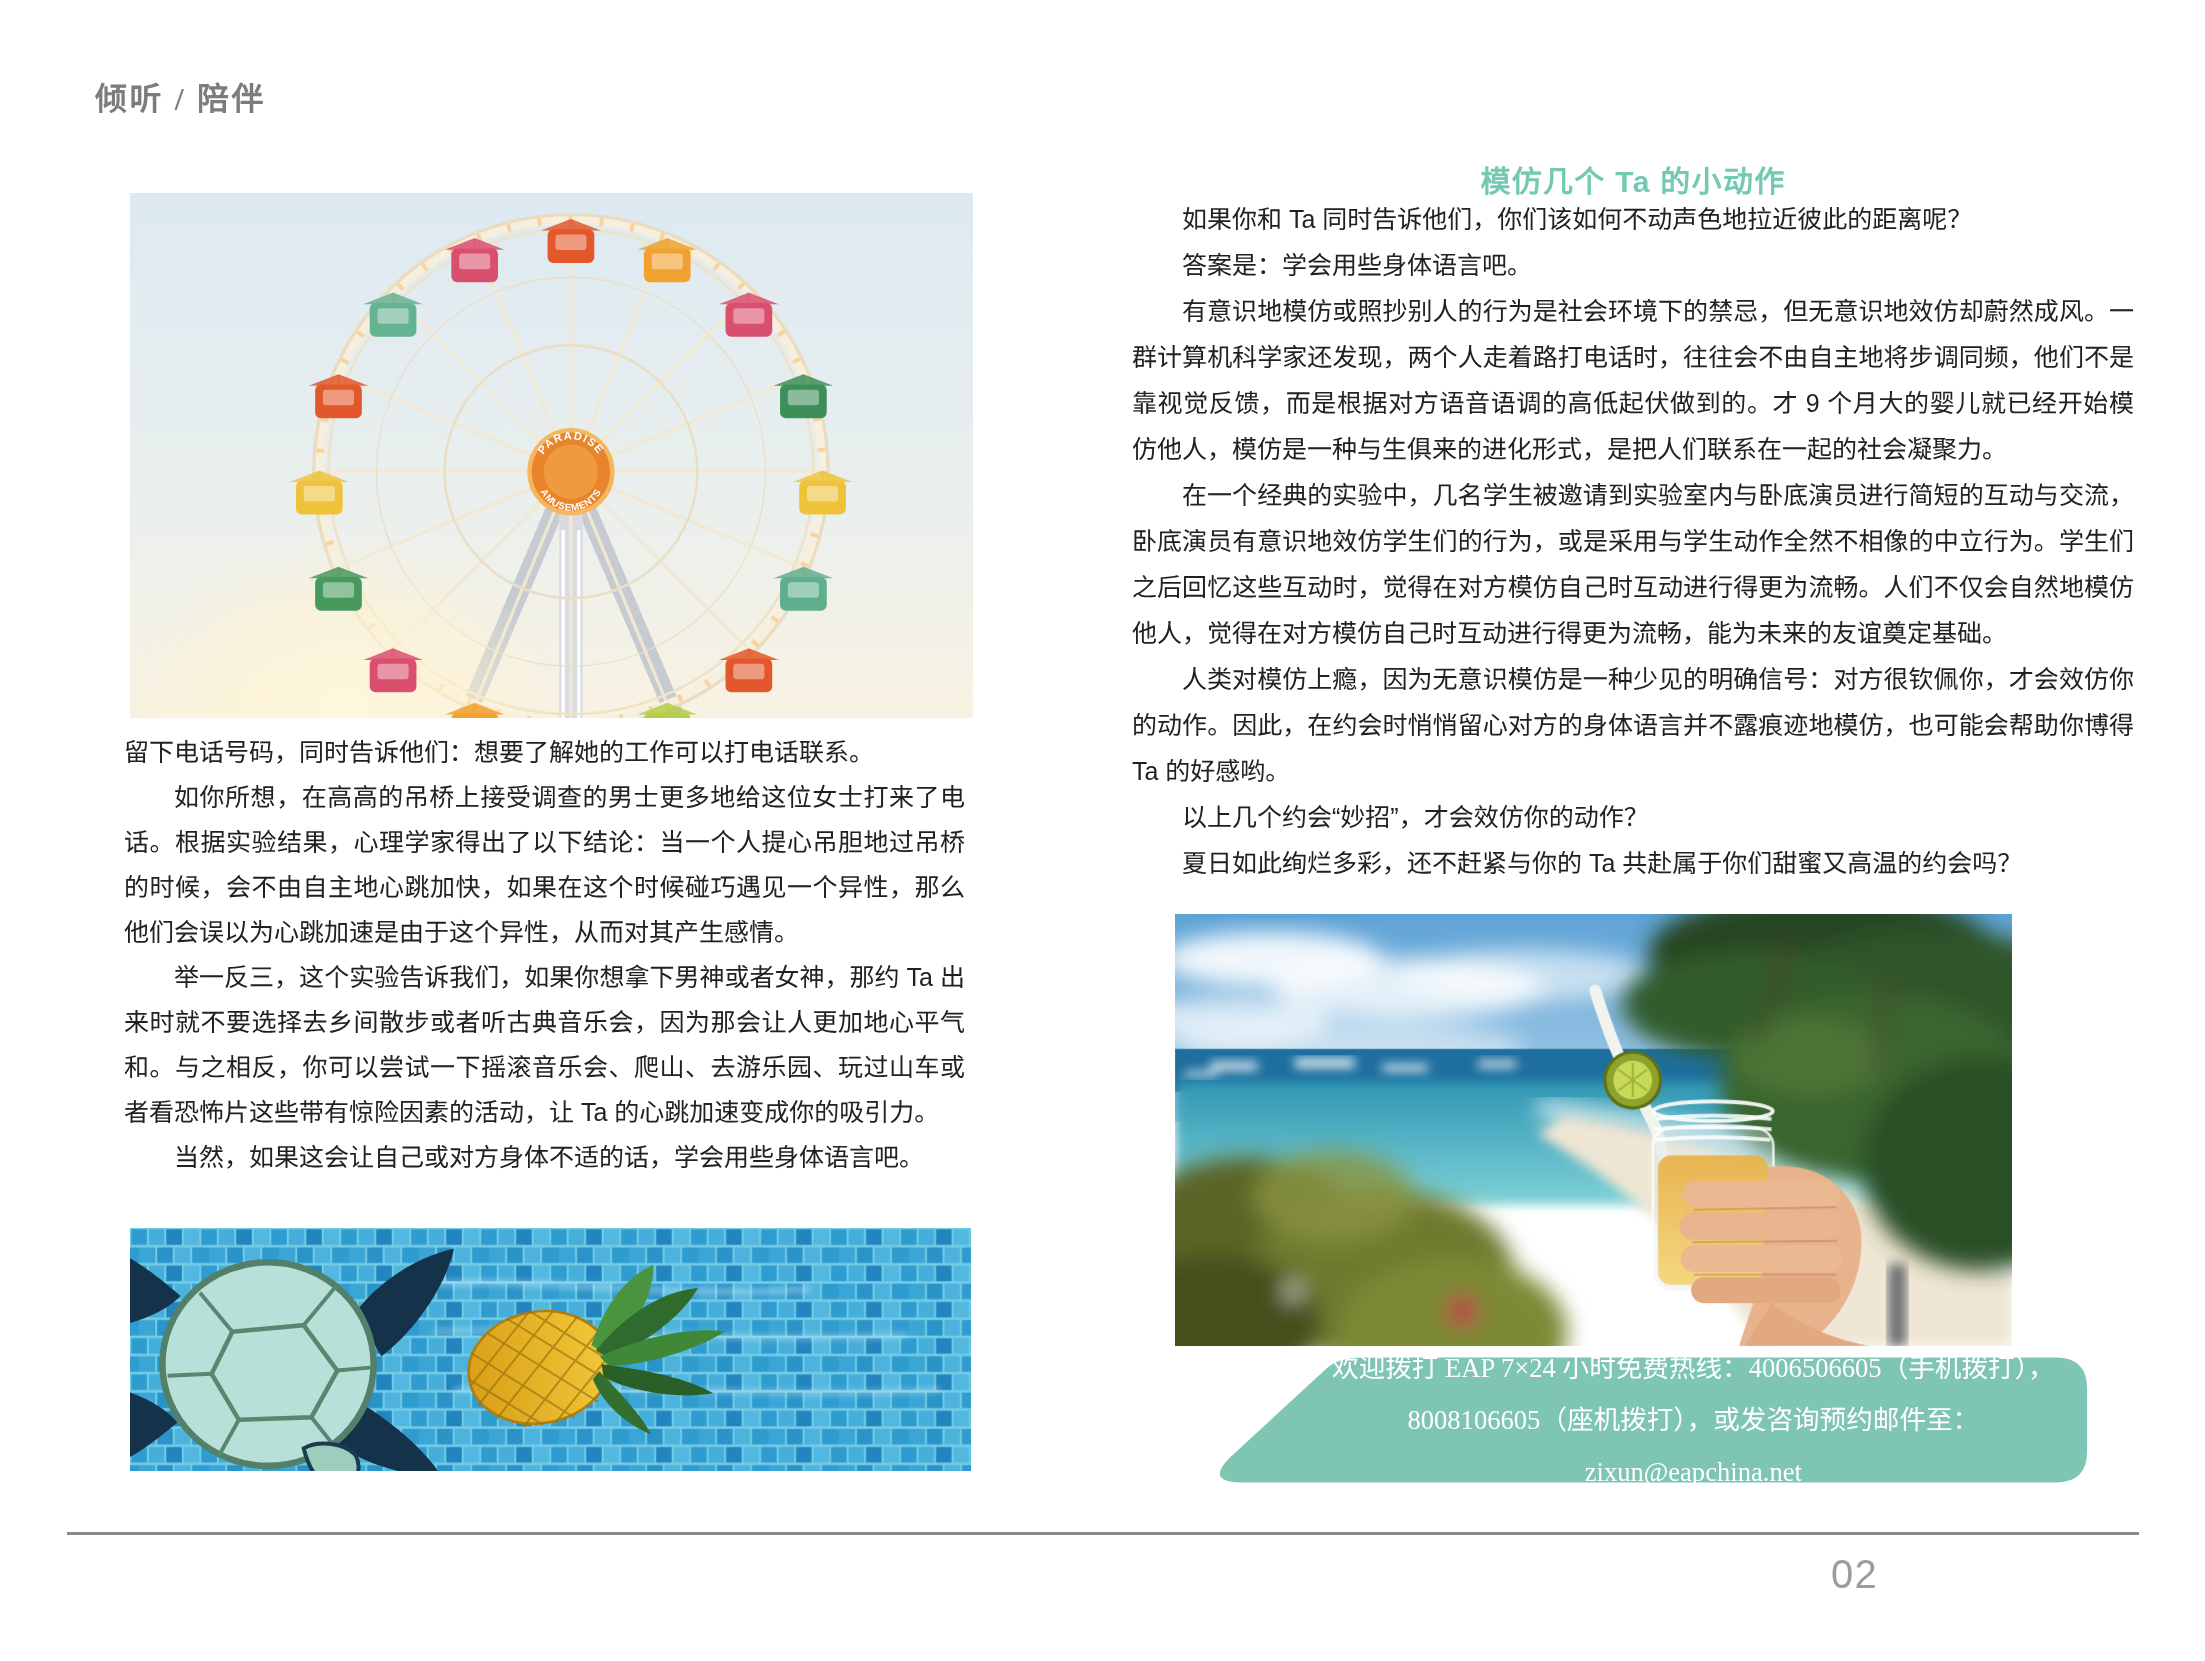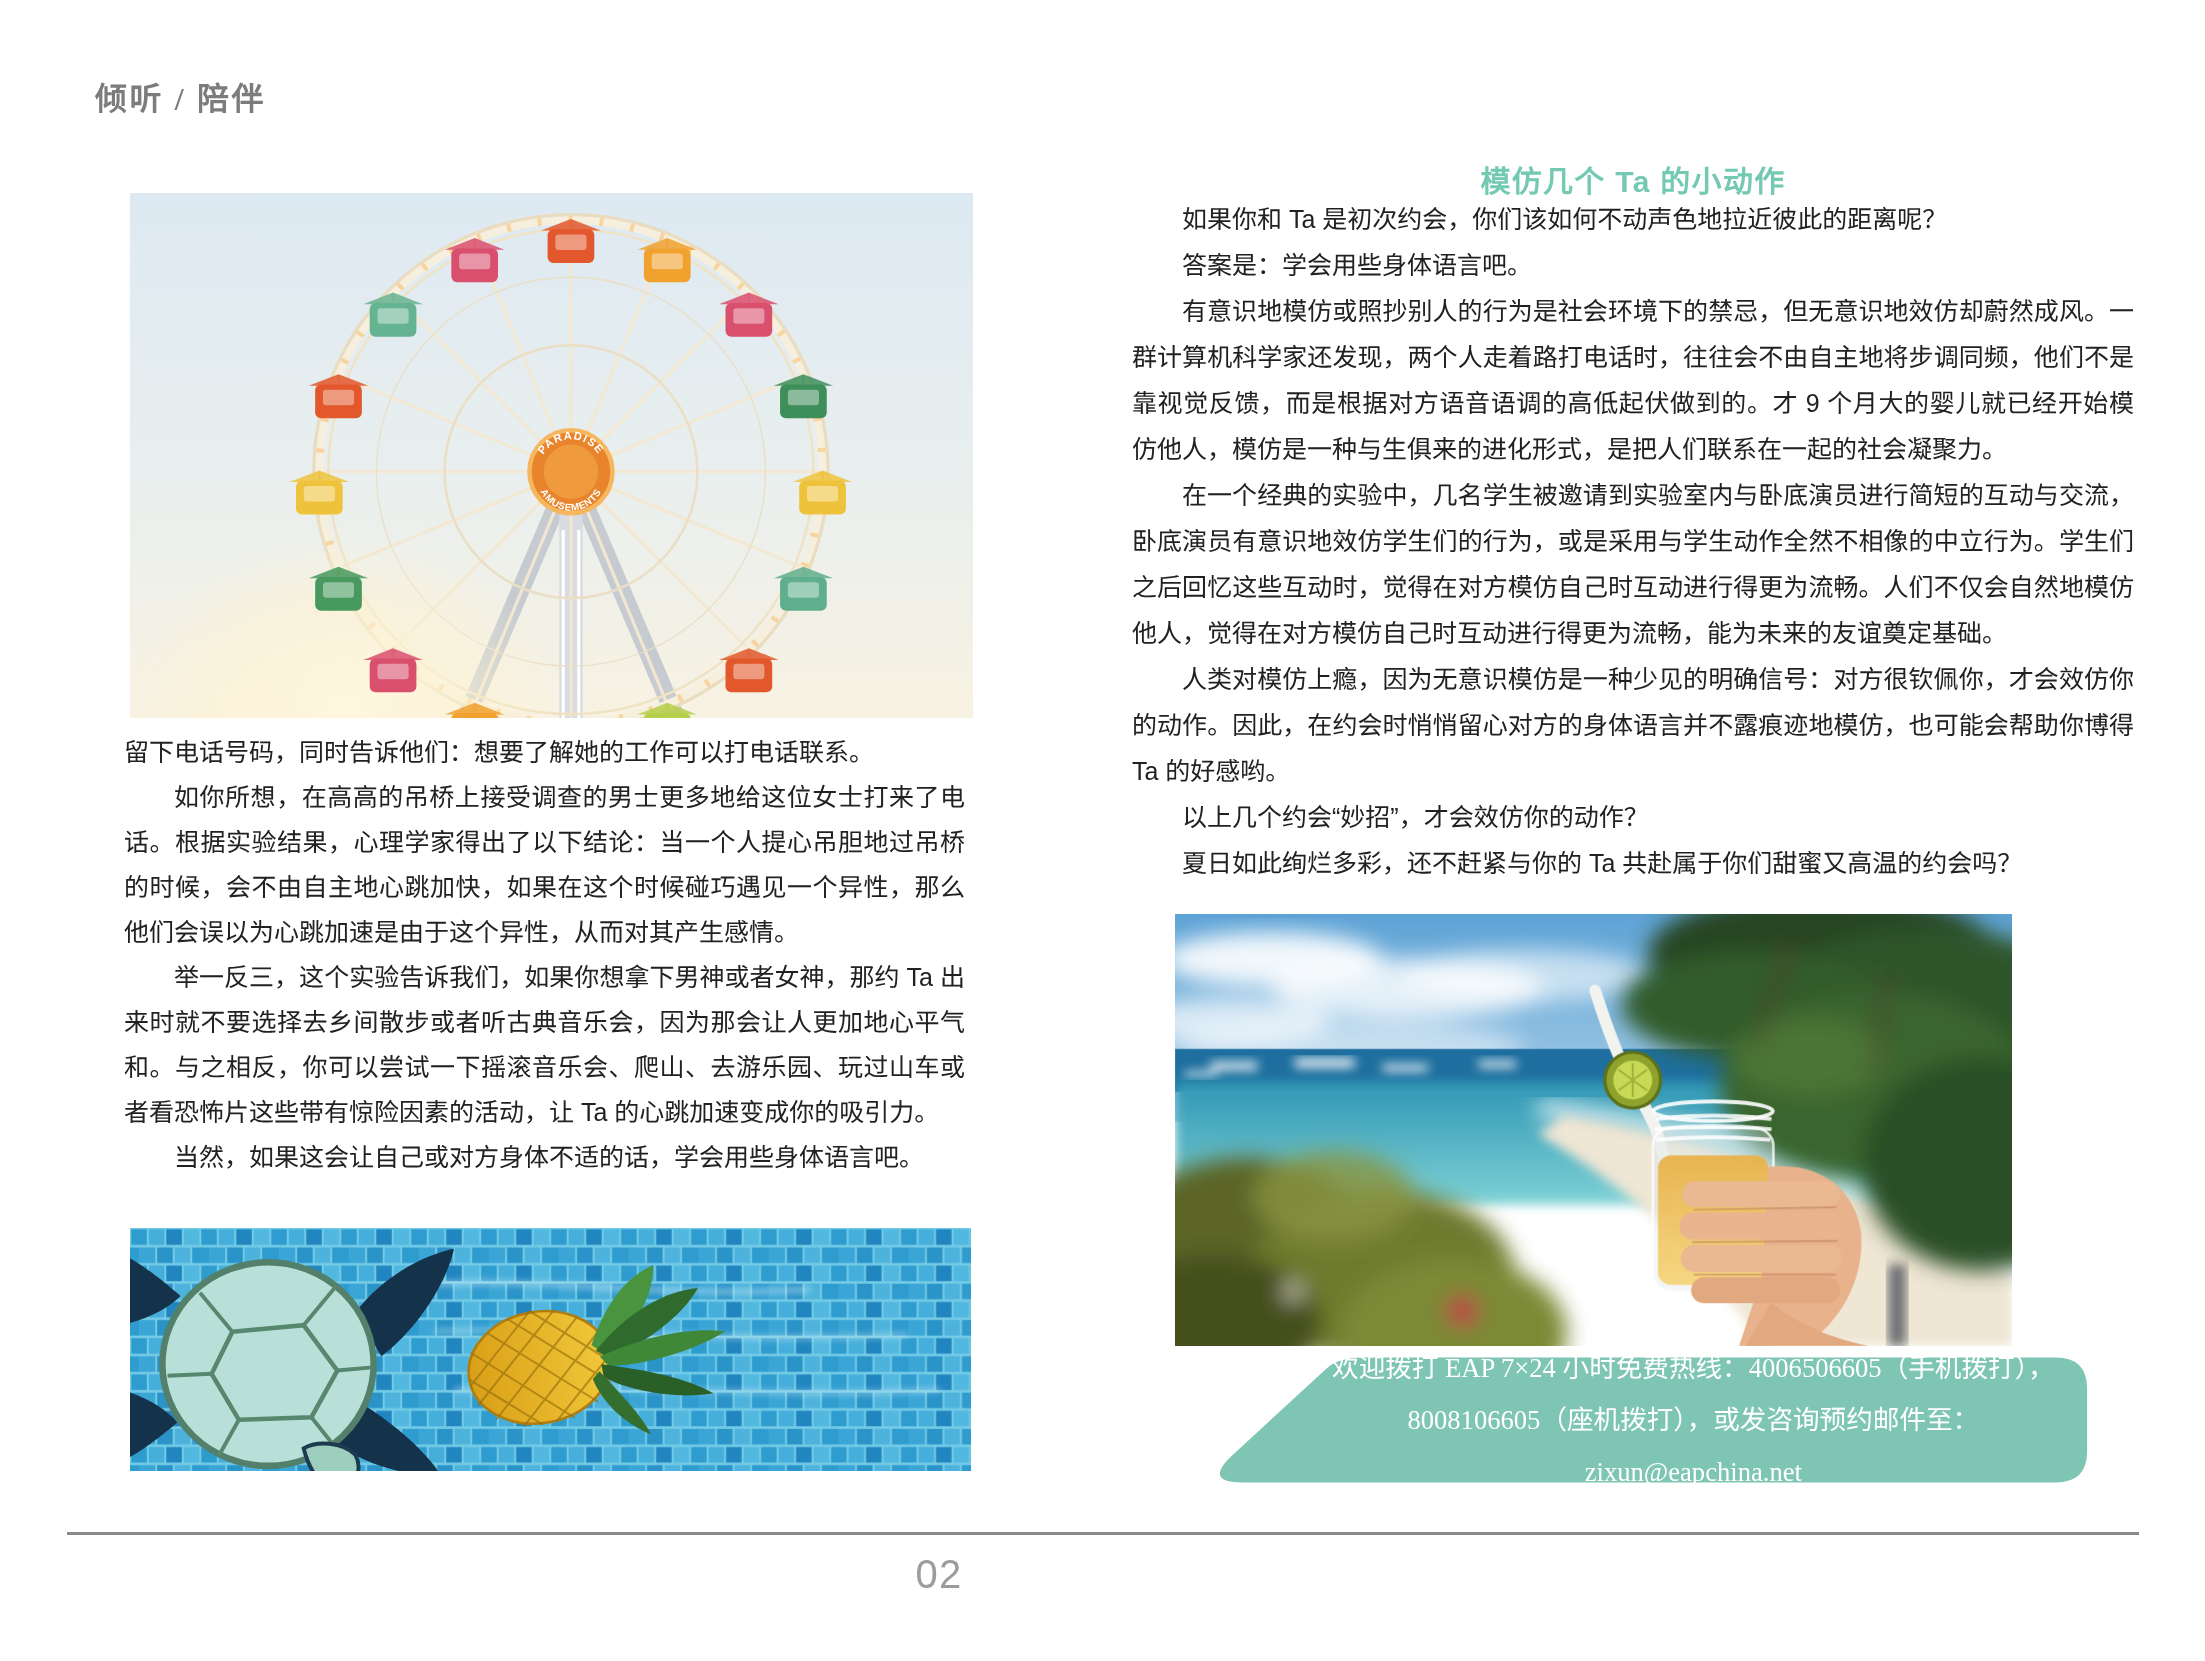--- a/index.html
+++ b/index.html
@@ -25,21 +25,21 @@
                  font-size:30px;font-weight:bold;color:#74c9b2;letter-spacing:1.3px;}
 
   #hotline-box{position:absolute;left:1196px;top:1355px;width:895px;height:130px;}
   #hotline-box svg{position:absolute;inset:0;width:100%;height:100%;}
   .hotline-text{position:absolute;left:110px;right:10.4px;top:0;bottom:0;display:flex;
                 flex-direction:column;justify-content:center;align-items:center;
                 font-family:"Liberation Serif",serif;font-size:26.6px;color:#ffffff;line-height:52px;
                 text-align:center;}
 
   .divider{position:absolute;left:67px;top:1532px;width:2072px;height:3.2px;background:#8a8a8a;}
-  .page-number{position:absolute;left:0;top:1552px;width:1878px;text-align:center;
+  .page-number{position:absolute;left:0;top:1552px;width:1878px;text-align:right;
                font-size:40px;color:#9c9c9c;letter-spacing:1.3px;}
 </style>
 </head>
 <body>
 
 <div class="page">
 
   <div class="masthead">倾听 / 陪伴</div>
 
   <div class="photo" id="ferris-photo">
@@ -262,21 +262,21 @@
           <path d="M 95 12 C 160 32 222 56 257 86 C 200 86 130 60 95 32 Z" fill="#2a5f28"></path>
           <path d="M 90 22 C 122 70 142 102 152 132 C 110 106 85 66 78 32 Z" fill="#356f30"></path>
         </g>
       </g>
     </svg>
   </div>
 
   <div class="right-heading">模仿几个 Ta 的小动作</div>
 
   <div class="body-text" id="right-text">
-    <p>如果你和 Ta 是初次约会，你们该如何不动声色地拉近彼此的距离呢？</p>
+    <p>如果你和 Ta 同时告诉他们，你们该如何不动声色地拉近彼此的距离呢？</p>
     <p>答案是：学会用些身体语言吧。</p>
     <p>有意识地模仿或照抄别人的行为是社会环境下的禁忌，但无意识地效仿却蔚然成风。一群计算机科学家还发现，两个人走着路打电话时，往往会不由自主地将步调同频，他们不是靠视觉反馈，而是根据对方语音语调的高低起伏做到的。才 9 个月大的婴儿就已经开始模仿他人，模仿是一种与生俱来的进化形式，是把人们联系在一起的社会凝聚力。</p>
     <p>在一个经典的实验中，几名学生被邀请到实验室内与卧底演员进行简短的互动与交流，卧底演员有意识地效仿学生们的行为，或是采用与学生动作全然不相像的中立行为。学生们之后回忆这些互动时，觉得在对方模仿自己时互动进行得更为流畅。人们不仅会自然地模仿他人，觉得在对方模仿自己时互动进行得更为流畅，能为未来的友谊奠定基础。</p>
     <p>人类对模仿上瘾，因为无意识模仿是一种少见的明确信号：对方很钦佩你，才会效仿你的动作。因此，在约会时悄悄留心对方的身体语言并不露痕迹地模仿，也可能会帮助你博得 Ta 的好感哟。</p>
     <p>以上几个约会“妙招”，才会效仿你的动作？</p>
     <p>夏日如此绚烂多彩，还不赶紧与你的 Ta 共赴属于你们甜蜜又高温的约会吗？</p>
   </div>
 
   <div class="photo" id="beach-photo">
     <svg viewBox="0 0 1291 666" preserveAspectRatio="none">

